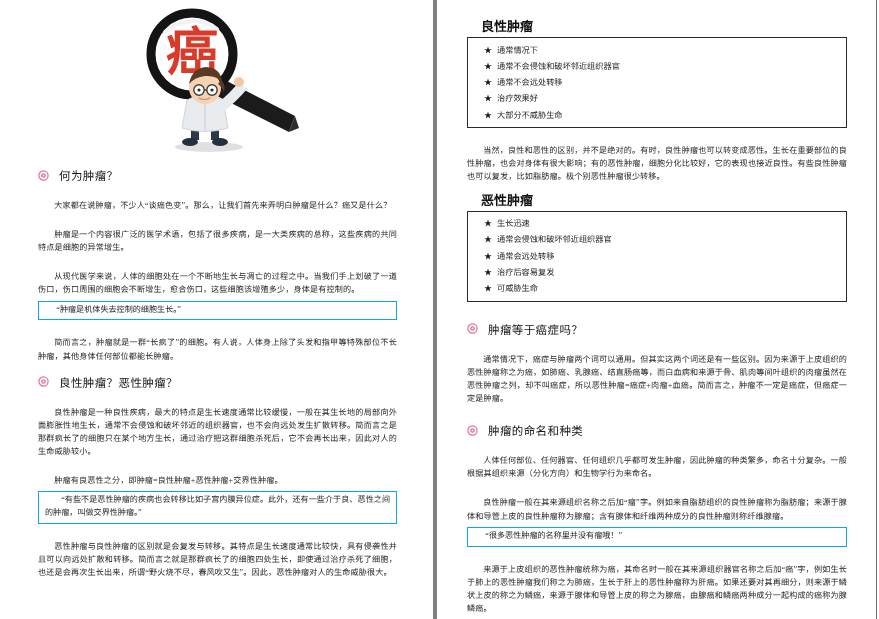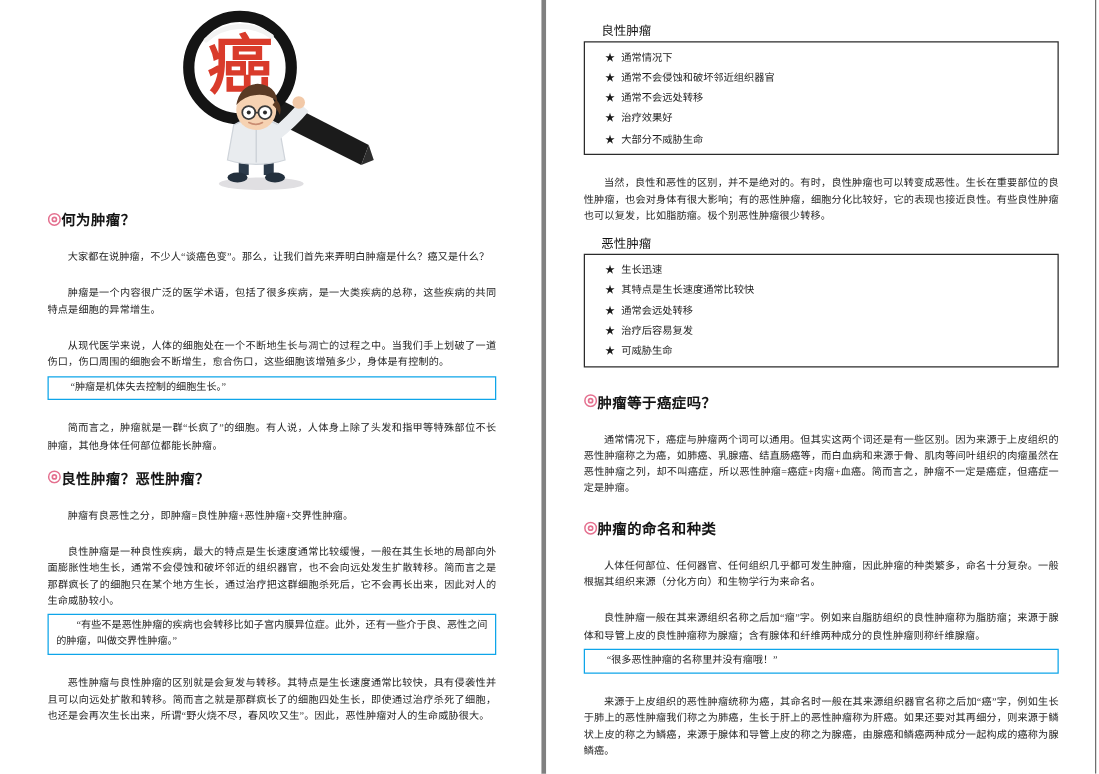--- a/index.html
+++ b/index.html
@@ -59,24 +59,24 @@
     height: 148px;
     margin: 0 auto 6px auto;
     width: 210px;
   }
   .hero-svg { display:block; width:210px; height:148px; }
 
   
   .heading {
     display: flex;
     align-items: center;
-    gap: 0;
+    gap: 10px;
     margin: 11px 0 6px 0;
     font-family: "DejaVu Sans", "Liberation Sans", sans-serif;
-    font-weight: bold;
+    font-weight: normal;
     font-size: 11.5px;
     letter-spacing: .4px;
     color: #141414;
   }
   .bullet-target {
     flex: 0 0 auto;
     width: 11px;
     height: 11px;
     display: inline-block;
     position: relative;
@@ -104,22 +104,22 @@
     line-height: 1.6;
     text-indent: 1.4em;
     text-align: justify;
     color: #1f1f1f;
   }
   .quotebox.tall { text-indent: 2em; }
 
   
   .table-title {
     font-family: "DejaVu Sans", "Liberation Sans", sans-serif;
-    font-weight: normal;
-    font-size: 10px;
+    font-weight: bold;
+    font-size: 13px;
     margin: 6px 0 2px 14px;
     color: #111;
   }
   .feature-table {
     border: 1px solid #2b2b2b;
     padding: 4px 0 4px 0;
     margin: 0 0 4px 0;
   }
   .feature-row {
     display: flex;
@@ -207,22 +207,22 @@
       <span class="bullet-target">
         <svg viewBox="0 0 22 22" xmlns="http://www.w3.org/2000/svg" width="11" height="11">
           <circle cx="11" cy="11" r="9.2" fill="none" stroke="#e4708f" stroke-width="2.4"></circle>
           <circle cx="11" cy="11" r="4.6" fill="#e4708f"></circle>
           <circle cx="11" cy="11" r="1.9" fill="#ffffff"></circle>
         </svg>
       </span>
       <span>良性肿瘤？恶性肿瘤？</span>
     </div>
 
+    <p class="para">良性肿瘤是一种良性疾病，最大的特点是生长速度通常比较缓慢，一般在其生长地的局部向外面膨胀性地生长，通常不会侵蚀和破坏邻近的组织器官，也不会向远处发生扩散转移。简而言之是那群疯长了的细胞只在某个地方生长，通过治疗把这群细胞杀死后，它不会再长出来，因此对人的生命威胁较小。</p>
     <p class="para">肿瘤有良恶性之分，即肿瘤=良性肿瘤+恶性肿瘤+交界性肿瘤。</p>
-    <p class="para">良性肿瘤是一种良性疾病，最大的特点是生长速度通常比较缓慢，一般在其生长地的局部向外面膨胀性地生长，通常不会侵蚀和破坏邻近的组织器官，也不会向远处发生扩散转移。简而言之是那群疯长了的细胞只在某个地方生长，通过治疗把这群细胞杀死后，它不会再长出来，因此对人的生命威胁较小。</p>
 
     <div class="quotebox tall">
       <span>“有些不是恶性肿瘤的疾病也会转移比如子宫内膜异位症。此外，还有一些介于良、恶性之间的肿瘤，叫做交界性肿瘤。”</span>
     </div>
 
     <p class="para">恶性肿瘤与良性肿瘤的区别就是会复发与转移。其特点是生长速度通常比较快，具有侵袭性并且可以向远处扩散和转移。简而言之就是那群疯长了的细胞四处生长，即使通过治疗杀死了细胞，也还是会再次生长出来，所谓“野火烧不尽，春风吹又生”。因此，恶性肿瘤对人的生命威胁很大。</p>
   </div>
 
   <div class="page-divider"></div>
 
@@ -255,21 +255,21 @@
     <p class="para">当然，良性和恶性的区别，并不是绝对的。有时，良性肿瘤也可以转变成恶性。生长在重要部位的良性肿瘤，也会对身体有很大影响；有的恶性肿瘤，细胞分化比较好，它的表现也接近良性。有些良性肿瘤也可以复发，比如脂肪瘤。极个别恶性肿瘤很少转移。</p>
 
     <div class="table-title">恶性肿瘤</div>
     <div class="feature-table">
       <div class="feature-row">
         <span class="star">★</span>
         <span>生长迅速</span>
       </div>
       <div class="feature-row">
         <span class="star">★</span>
-        <span>其特点是生长速度通常比较快</span>
+        <span>通常会侵蚀和破坏邻近组织器官</span>
       </div>
       <div class="feature-row">
         <span class="star">★</span>
         <span>通常会远处转移</span>
       </div>
       <div class="feature-row">
         <span class="star">★</span>
         <span>治疗后容易复发</span>
       </div>
       <div class="feature-row">

